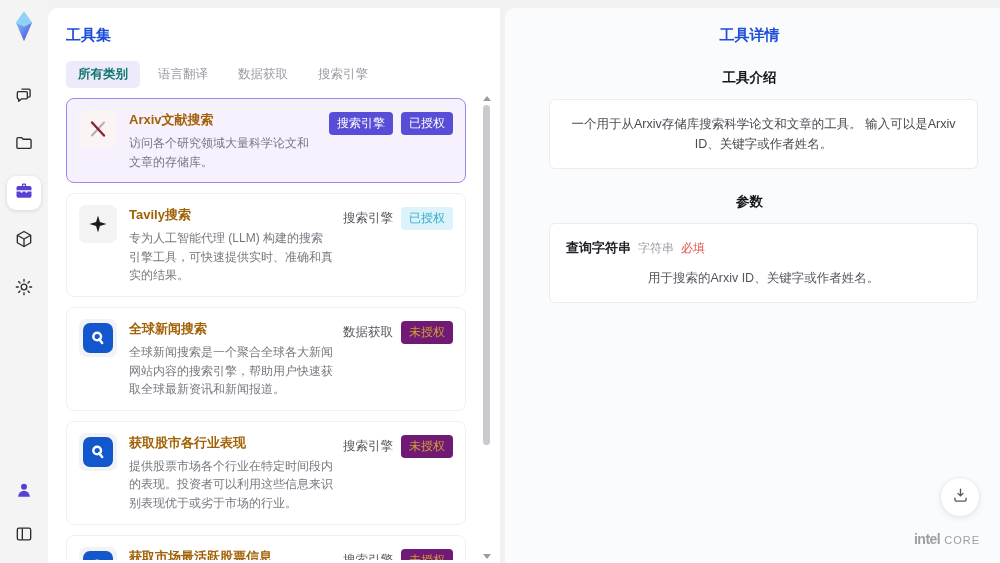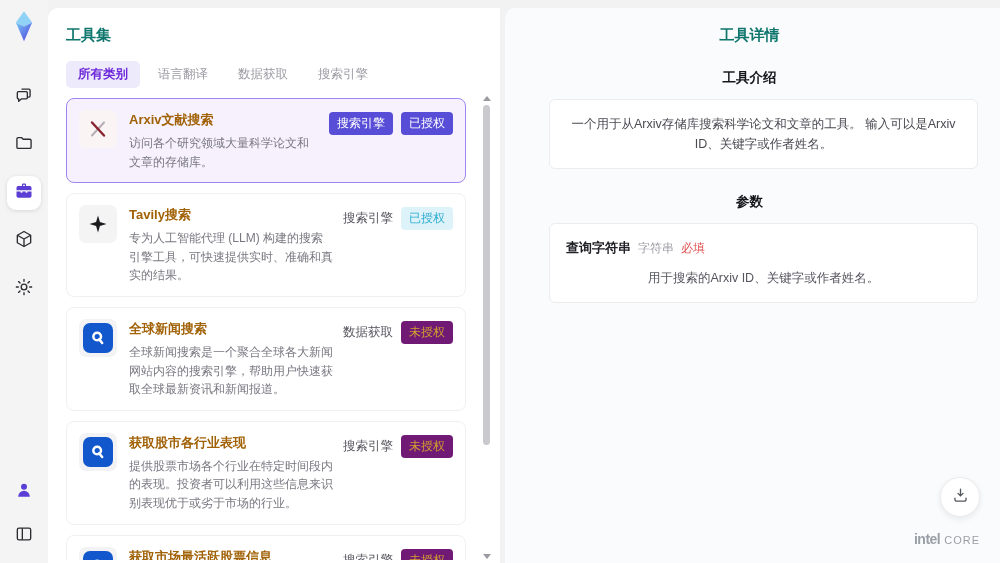--- a/index.html
+++ b/index.html
@@ -15,26 +15,26 @@
   .rail-item svg { width:20px; height:20px; }
   .rail-item.active { background:#ffffff; box-shadow:0 1px 4px rgba(0,0,0,.12); }
   .rail-bottom { margin-top:auto; display:flex; flex-direction:column; gap:10px; align-items:center; }
 
   
   .left-panel { position:absolute; left:48px; top:8px; width:452px; height:555px;
     background:#ffffff; border-radius:10px 0 0 0; padding:18px 0 0 18px; }
   .right-panel { position:absolute; left:505px; top:8px; width:495px; height:555px;
     background:#fafbfc; border-radius:10px 0 0 0; padding:18px 22px 0 16px;text-align:center; }
 
-  .panel-title { font-size:15px; font-weight:bold; color:#0f766e; }
+  .panel-title { font-size:15px; font-weight:bold; color:#1d4ed8; }
 
   
   .tabs { display:flex; gap:6px; margin-top:16px; align-items:center; }
   .tab { font-size:12.5px; color:#9b9ba3; padding:5px 12px; border-radius:5px; cursor:pointer; white-space:nowrap; }
-  .tab.active { color:#6d28d9; background:#edeafc; font-weight:bold; }
+  .tab.active { color:#0f766e; background:#edeafc; font-weight:bold; }
 
   
   .tool-list { margin-top:10px; margin-right:34px; height:462px; overflow:hidden; }
   .card { display:flex; align-items:flex-start; background:#fff; border:1px solid #f0f0f2;
     border-radius:8px; padding:11px 12px; margin-bottom:10px; cursor:pointer; }
   .card.selected { border:1.5px solid #9f86ee; background:#f7f1fe; }
   .tool-icon { width:38px; height:38px; border-radius:7px; flex:none; margin-right:12px;
     display:flex; align-items:center; justify-content:center; }
   .tool-icon svg { width:24px; height:24px; }
   .tool-icon .inner-blue { width:30px; height:30px; background:#1258cc; border-radius:7px;

